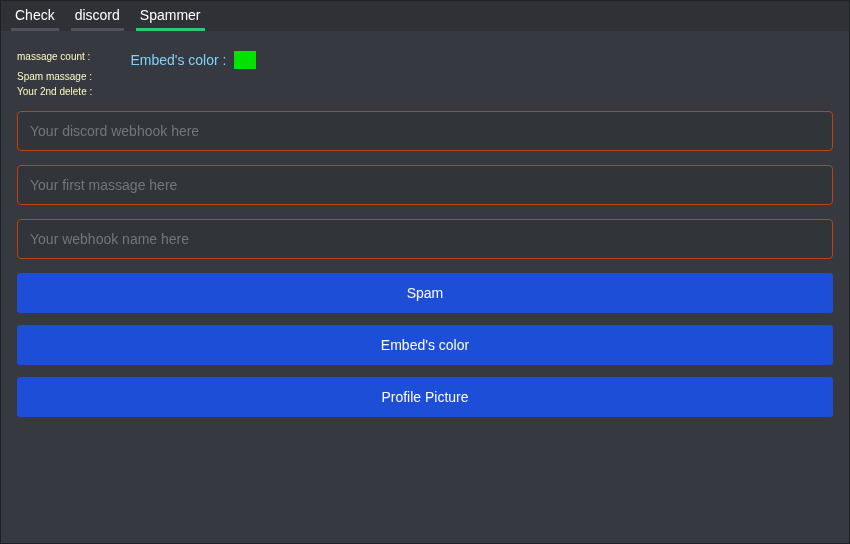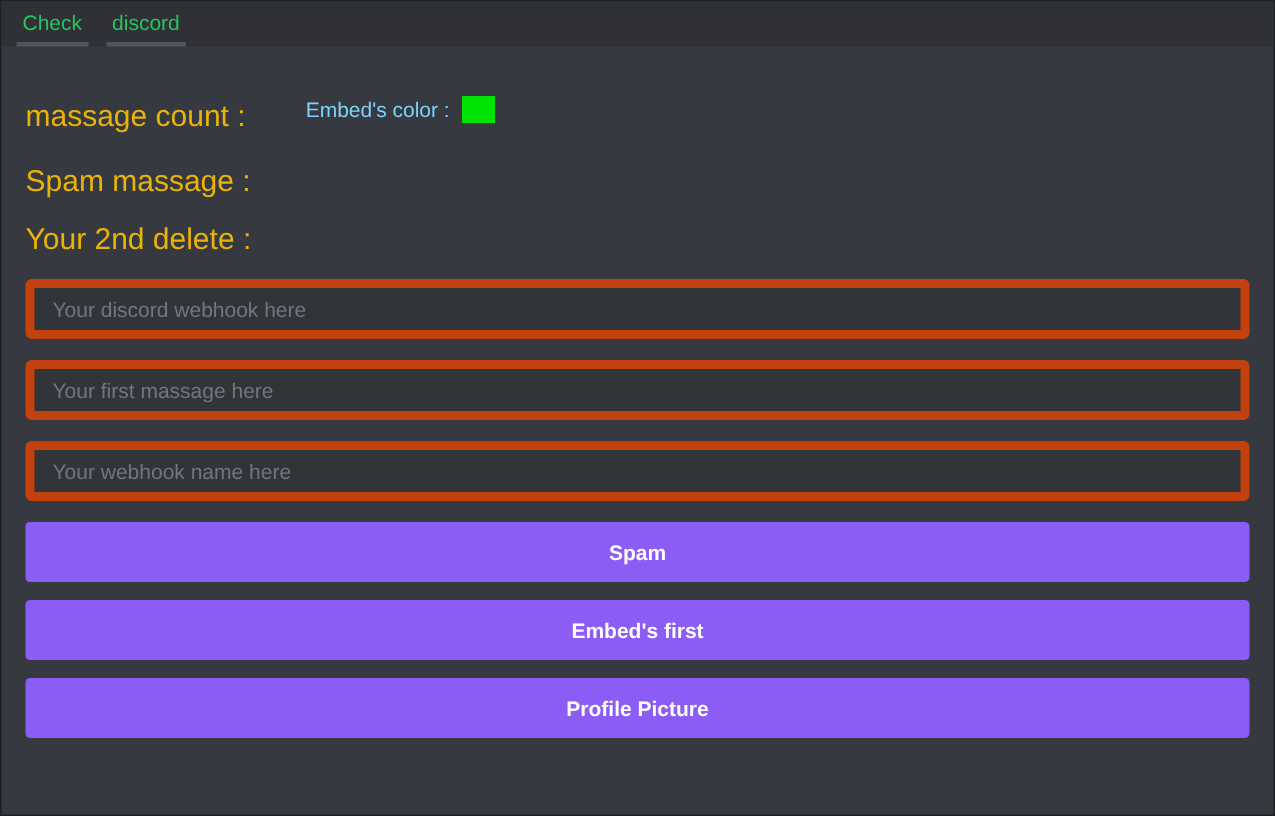--- a/index.html
+++ b/index.html
@@ -22,41 +22,40 @@
   .tabbar {
     display: flex;
     align-items: flex-end;
     gap: 12px;
     padding: 6px 10px 0 10px;
     background: #2f3136;
     height: 30px;
   }
   .tab {
     padding: 2px 4px 4px 4px;
-    color: #22c55e;
+    color: #ffffff;
     cursor: pointer;
     border-bottom: 3px solid #4f545c;
     line-height: 18px;
   }
   .tab.active {
     border-bottom: 3px solid #2ecc71;
   }
   .content {
     padding: 20px 16px 16px 16px;
   }
   .info-row {
     display: flex;
     gap: 40px;
     margin-bottom: 2px;
   }
   .info-line {
-    color: #eab308;
+    color: #fef9c3;
     margin-bottom: 4px;
-    font-size: 20px;
-    margin-top: 16px;
+    font-size: 10px;
   }
   .embed-color-wrap {
     display: flex;
     align-items: center;
     gap: 8px;
     color: #7dd3fc;
   }
   .color-swatch {
     width: 22px;
     height: 18px;
@@ -66,54 +65,54 @@
   .fields {
     margin-top: 14px;
     display: flex;
     flex-direction: column;
     gap: 14px;
   }
   .text-input {
     width: 100%;
     height: 40px;
     background: #313439;
-    border: 6px solid #c2410c;
+    border: 1px solid #c2410c;
     border-radius: 4px;
     padding: 0 12px;
     color: #dcddde;
     font-size: 14px;
     outline: none;
   }
   .text-input::placeholder {
     color: #72767d;
   }
   .buttons {
     margin-top: 14px;
     display: flex;
     flex-direction: column;
     gap: 12px;
   }
   .action-btn {
     width: 100%;
     height: 40px;
-    background: #8b5cf6;
+    background: #1d4ed8;
     border: none;
     border-radius: 3px;
     color: #fdfdfd;
     font-size: 14px;
     cursor: pointer;
-    font-weight: bold;
   }
 </style>
 </head>
 <body>
 
 <div class="tabbar">
   <div class="tab">Check</div>
   <div class="tab">discord</div>
+  <div class="tab active">Spammer</div>
 </div>
 
 <div class="content">
 
   <div class="info-row">
     <div class="info-line">massage count :</div>
     <div class="embed-color-wrap">
       <span>Embed's color :</span>
       <span class="color-swatch" style="background:#00e200;"></span>
     </div>
@@ -123,17 +122,17 @@
   <div class="info-line">Your 2nd delete :</div>
 
   <div class="fields">
     <input class="text-input" type="text" placeholder="Your discord webhook here" style="">
     <input class="text-input" type="text" placeholder="Your first massage here" style="">
     <input class="text-input" type="text" placeholder="Your webhook name here" style="">
   </div>
 
   <div class="buttons">
     <button class="action-btn">Spam</button>
-    <button class="action-btn">Embed's first</button>
+    <button class="action-btn">Embed's color</button>
     <button class="action-btn">Profile Picture</button>
   </div>
 
 </div>
 
 </body></html>

